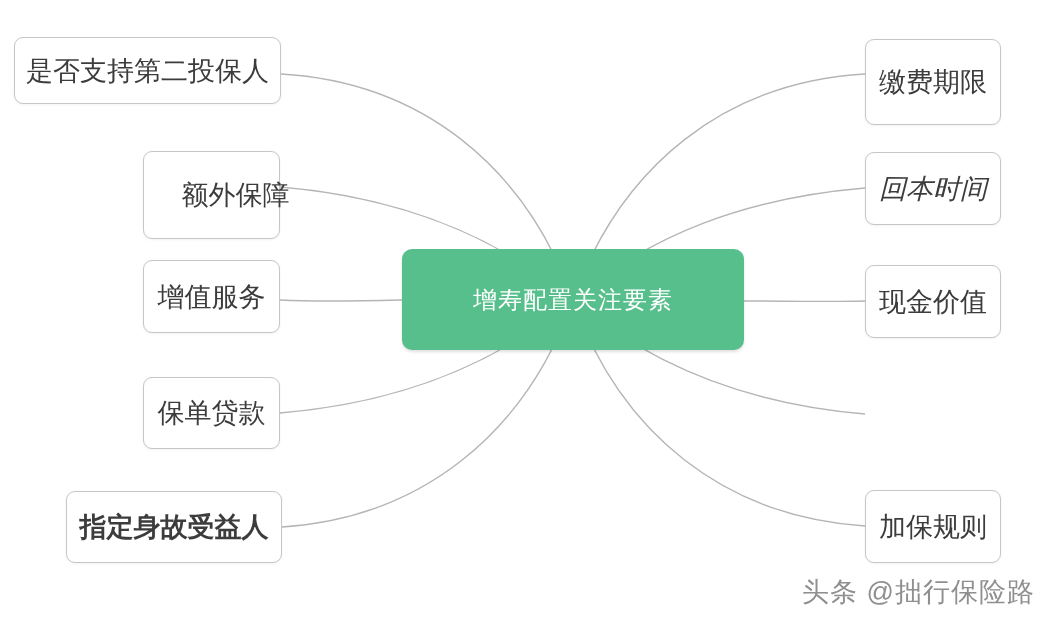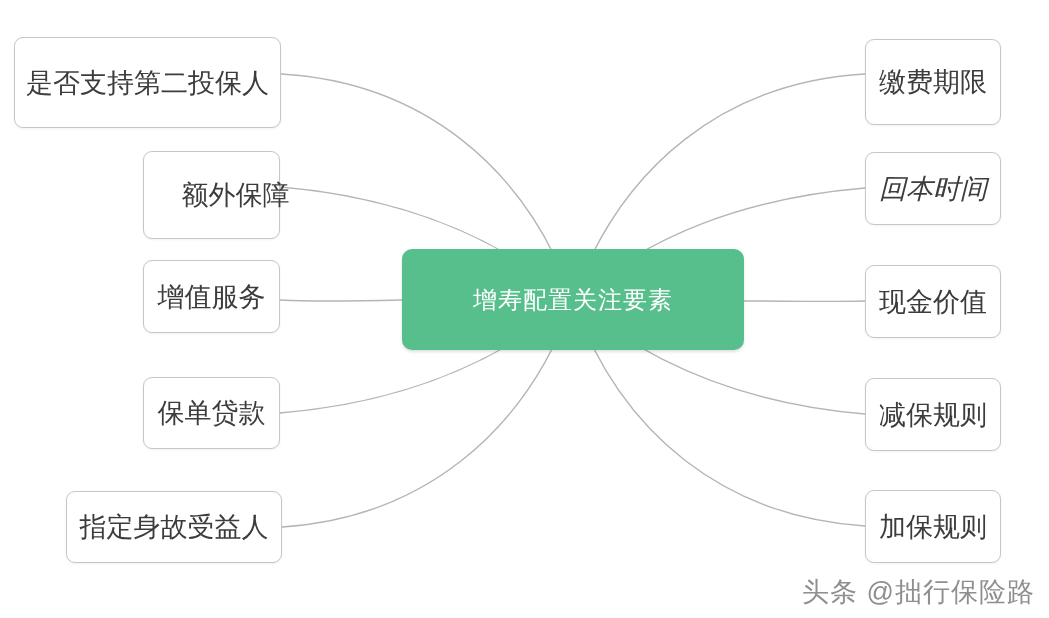--- a/index.html
+++ b/index.html
@@ -35,25 +35,25 @@
   .node.center{
     background:var(--center-bg);
     border:none;
     border-radius:10px;
     color:var(--center-text);
     font-size:24px;
     letter-spacing:1px;
     box-shadow:0 2px 3px rgba(0,0,0,0.12);
   }
   
-  .l1{left:14px;  top:37px;  width:267px; height:91px;}
+  .l1{left:14px;  top:37px;  width:267px; height:67px;}
   .l2{left:143px; top:151px; width:137px; height:88px;padding-left:48px;}
   .l3{left:143px; top:260px; width:137px; height:73px;}
   .l4{left:143px; top:377px; width:137px; height:72px;}
-  .l5{left:66px;  top:491px; width:216px; height:72px;}
+  .l5{left:66px;  top:491px; width:216px; height:72px;font-weight:bold;}
   
   .r1{left:865px; top:39px;  width:136px; height:86px;}
   .r2{left:865px; top:152px; width:136px; height:73px;font-style:italic;}
   .r3{left:865px; top:265px; width:136px; height:73px;}
   .r4{left:865px; top:378px; width:136px; height:73px;}
   .r5{left:865px; top:490px; width:136px; height:73px;}
   
   .c0{left:402px; top:249px; width:342px; height:101px;}
   .watermark{
     position:absolute;right:14px;bottom:8px;z-index:2;
@@ -82,20 +82,19 @@
 
   <div class="node l1">是否支持第二投保人</div>
   <div class="node l2">额外保障</div>
   <div class="node l3">增值服务</div>
   <div class="node l4">保单贷款</div>
   <div class="node l5">指定身故受益人</div>
 
   <div class="node r1">缴费期限</div>
   <div class="node r2">回本时间</div>
   <div class="node r3">现金价值</div>
-  <div class="node r4">减保规则</div>
   <div class="node r5">加保规则</div>
 
   <div class="node center c0">增寿配置关注要素</div>
 
   <div class="watermark">头条 @拙行保险路</div>
 
 </div>
 
 </body></html>

